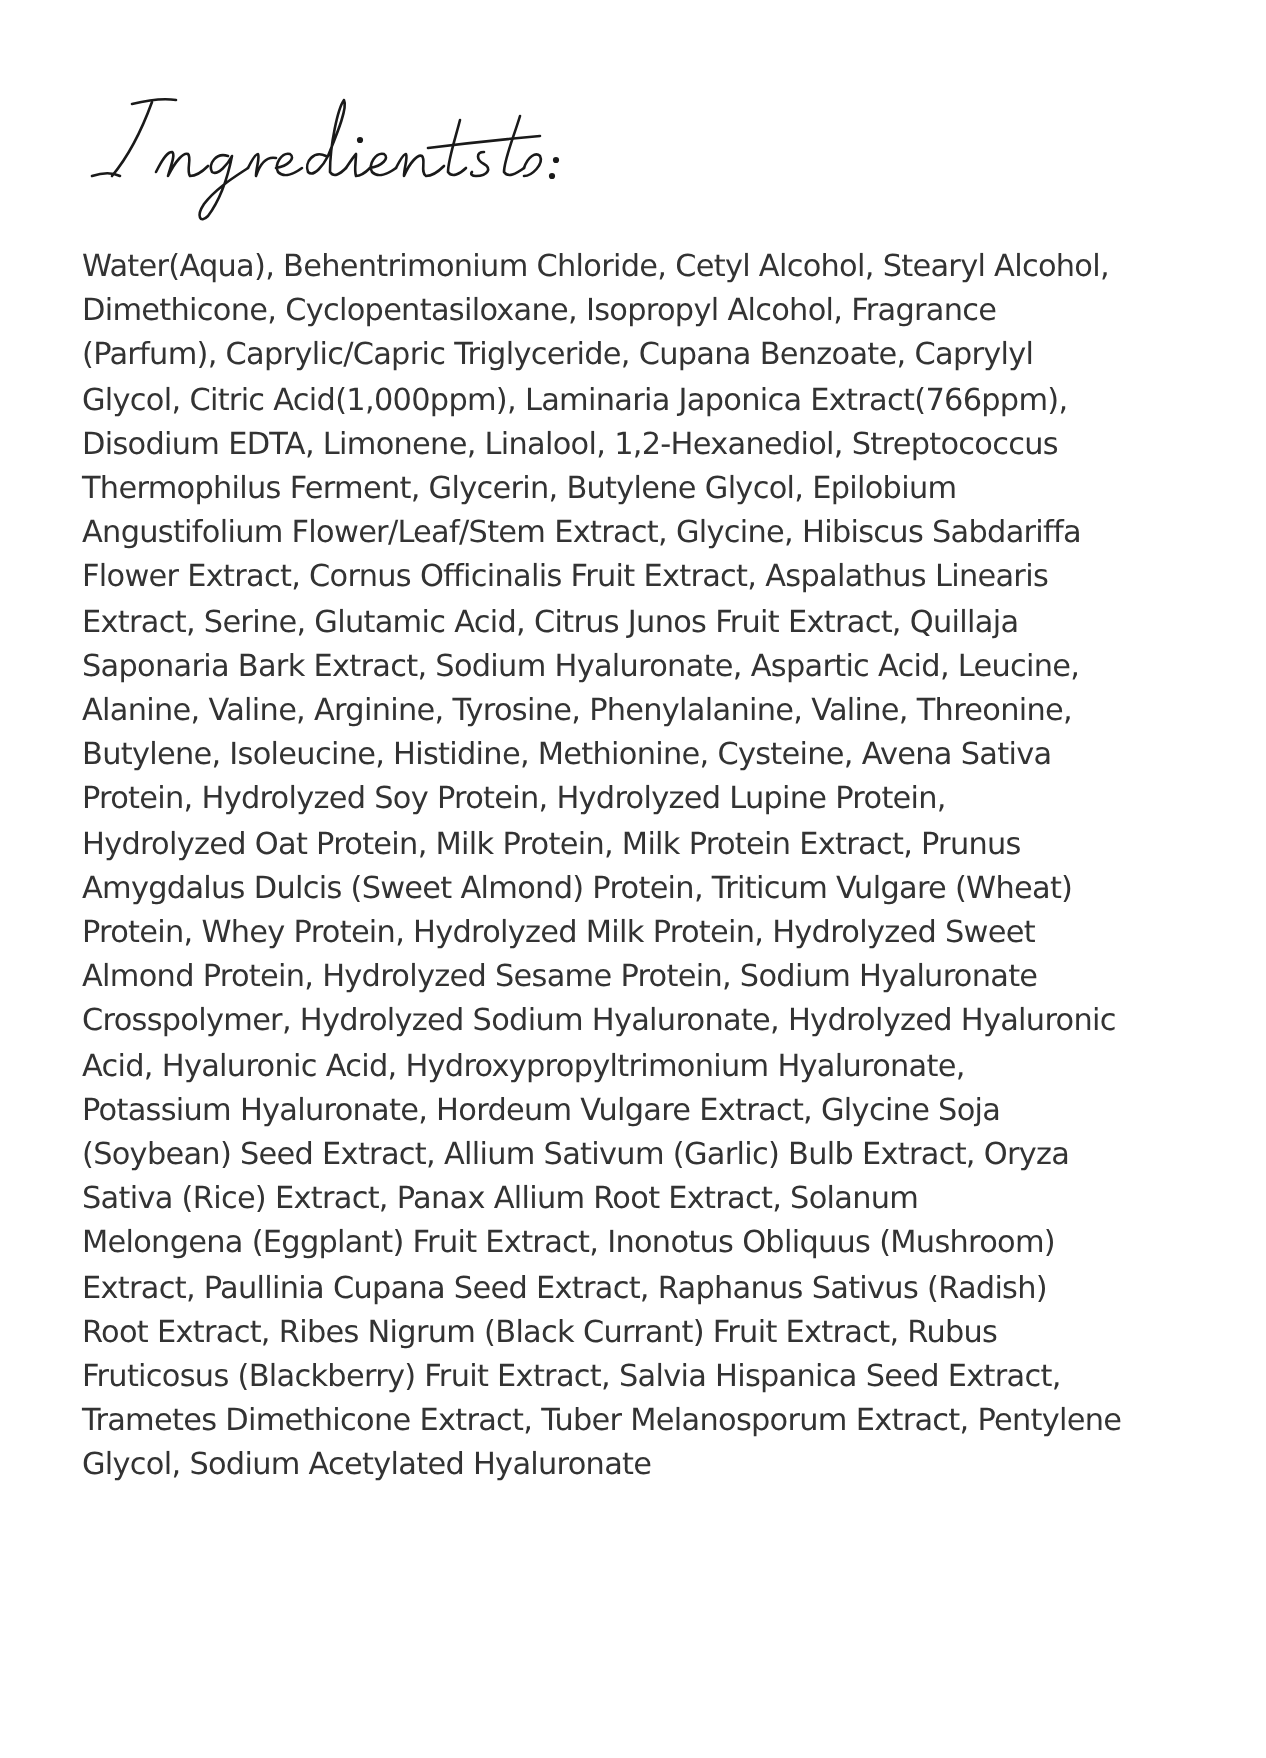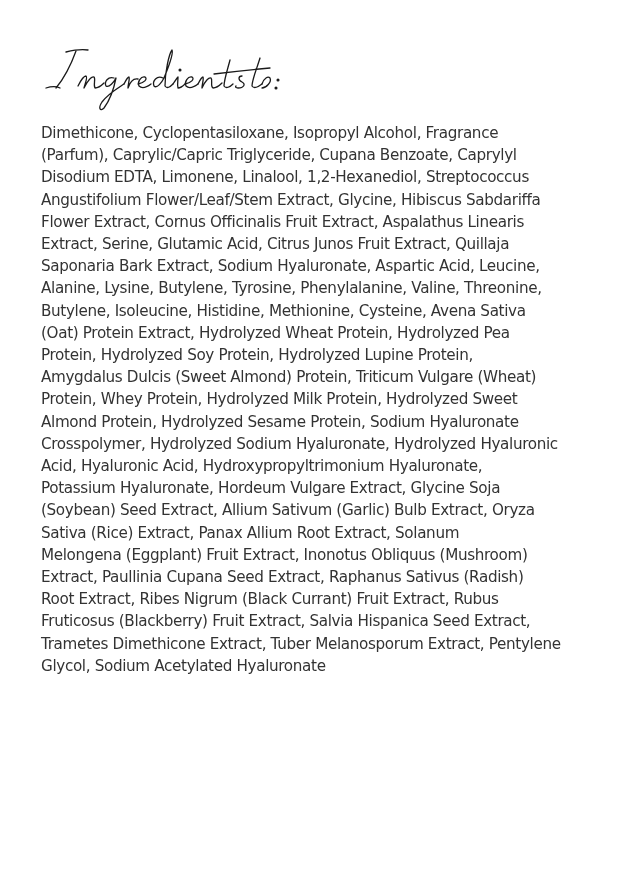--- a/index.html
+++ b/index.html
@@ -49,31 +49,34 @@
 
     <path d="M222 22 C 219 32, 214 44, 214 50 C 216 53, 220 51, 224 48"></path>
     <path d="M224 48 C 226 42, 230 40, 232 42 C 234 46, 228 52, 224 52"></path>
 
     <circle cx="240" cy="44" r="0.9" fill="#1a1a1a"></circle>
     <circle cx="238" cy="52" r="0.9" fill="#1a1a1a"></circle>
   </svg>
 </div>
 
 <div class="ingredients">
+  <span class="line">Water(Aqua), Behentrimonium Chloride, Cetyl Alcohol, Stearyl Alcohol,</span>
   <span class="line">Dimethicone, Cyclopentasiloxane, Isopropyl Alcohol, Fragrance</span>
   <span class="line">(Parfum), Caprylic/Capric Triglyceride, Cupana Benzoate, Caprylyl</span>
+  <span class="line">Glycol, Citric Acid(1,000ppm), Laminaria Japonica Extract(766ppm),</span>
   <span class="line">Disodium EDTA, Limonene, Linalool, 1,2-Hexanediol, Streptococcus</span>
+  <span class="line">Thermophilus Ferment, Glycerin, Butylene Glycol, Epilobium</span>
   <span class="line">Angustifolium Flower/Leaf/Stem Extract, Glycine, Hibiscus Sabdariffa</span>
   <span class="line">Flower Extract, Cornus Officinalis Fruit Extract, Aspalathus Linearis</span>
   <span class="line">Extract, Serine, Glutamic Acid, Citrus Junos Fruit Extract, Quillaja</span>
   <span class="line">Saponaria Bark Extract, Sodium Hyaluronate, Aspartic Acid, Leucine,</span>
-  <span class="line">Alanine, Lysine, Butylene, Tyrosine, Phenylalanine, Valine, Threonine,</span>
+  <span class="line">Alanine, Valine, Arginine, Tyrosine, Phenylalanine, Valine, Threonine,</span>
   <span class="line">Butylene, Isoleucine, Histidine, Methionine, Cysteine, Avena Sativa</span>
-  <span class="line">(Oat) Protein Extract, Hydrolyzed Wheat Protein, Hydrolyzed Pea</span>
   <span class="line">Protein, Hydrolyzed Soy Protein, Hydrolyzed Lupine Protein,</span>
+  <span class="line">Hydrolyzed Oat Protein, Milk Protein, Milk Protein Extract, Prunus</span>
   <span class="line">Amygdalus Dulcis (Sweet Almond) Protein, Triticum Vulgare (Wheat)</span>
   <span class="line">Protein, Whey Protein, Hydrolyzed Milk Protein, Hydrolyzed Sweet</span>
   <span class="line">Almond Protein, Hydrolyzed Sesame Protein, Sodium Hyaluronate</span>
   <span class="line">Crosspolymer, Hydrolyzed Sodium Hyaluronate, Hydrolyzed Hyaluronic</span>
   <span class="line">Acid, Hyaluronic Acid, Hydroxypropyltrimonium Hyaluronate,</span>
   <span class="line">Potassium Hyaluronate, Hordeum Vulgare Extract, Glycine Soja</span>
   <span class="line">(Soybean) Seed Extract, Allium Sativum (Garlic) Bulb Extract, Oryza</span>
   <span class="line">Sativa (Rice) Extract, Panax Allium Root Extract, Solanum</span>
   <span class="line">Melongena (Eggplant) Fruit Extract, Inonotus Obliquus (Mushroom)</span>
   <span class="line">Extract, Paullinia Cupana Seed Extract, Raphanus Sativus (Radish)</span>

